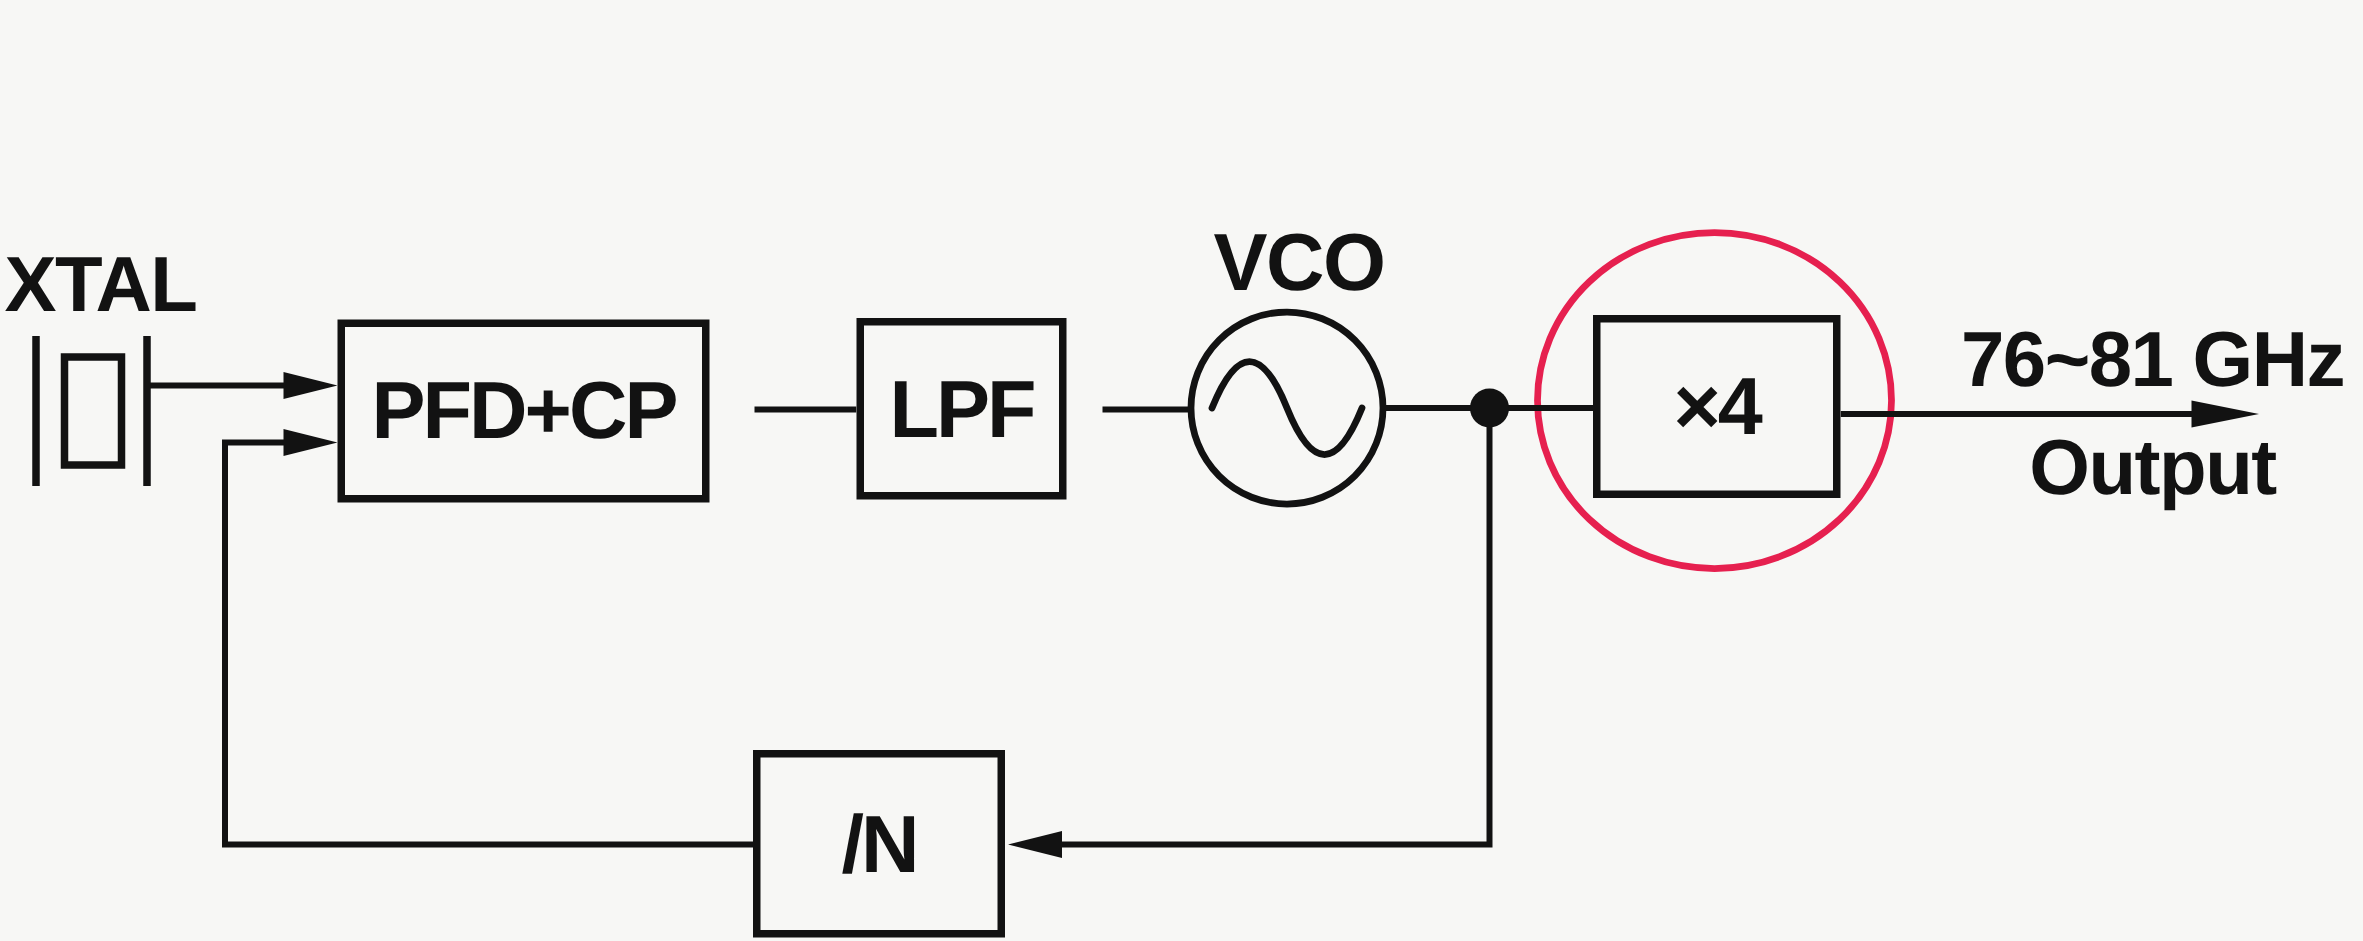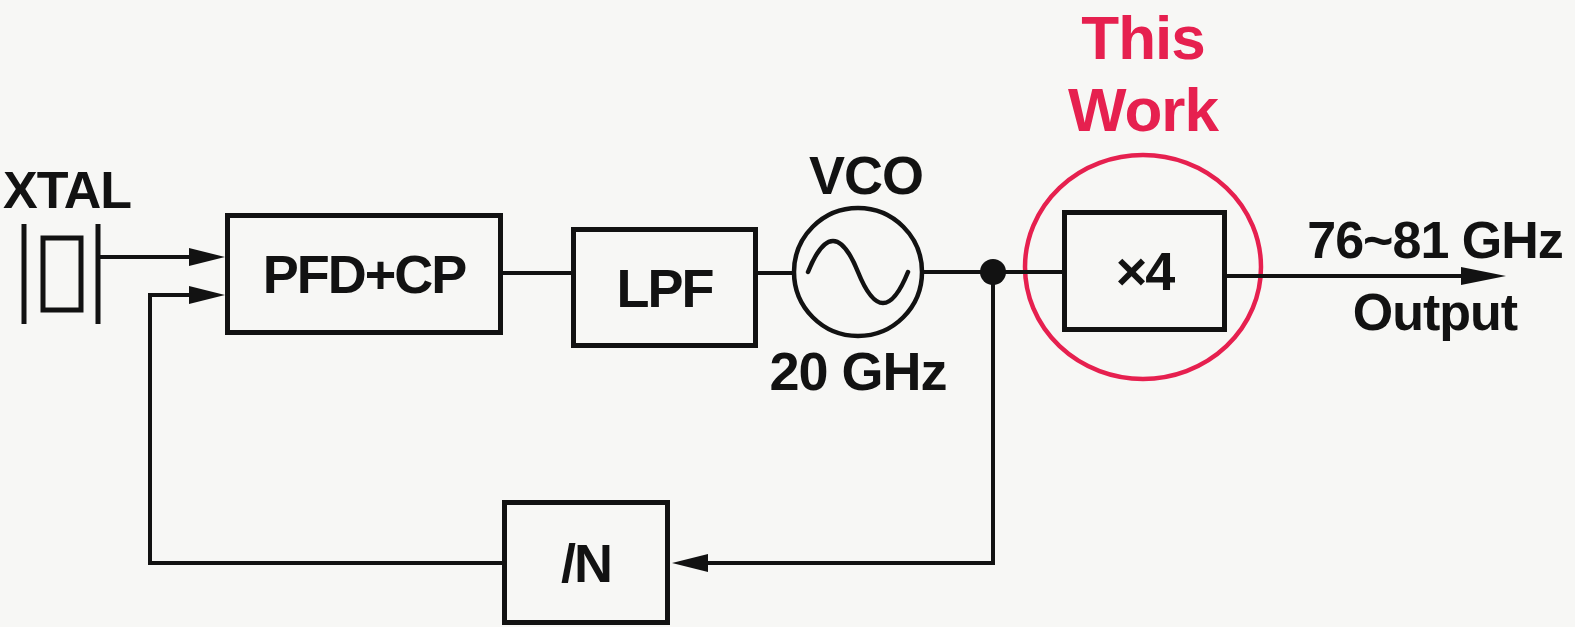--- a/index.html
+++ b/index.html
@@ -39,22 +39,22 @@
   .lbl-xtal{left:-4px;top:160px;width:142px;font-size:52px;}
   .lbl-vco{left:796px;top:144px;width:140px;font-size:54px;}
   .lbl-vco-freq{left:758px;top:340px;width:200px;font-size:54px;}
   .lbl-this-work{
     left:1023px;top:2px;width:240px;
     font-size:62px;line-height:72px;
     color:var(--accent);
   }
   .lbl-out-freq{left:1290px;top:210px;width:290px;font-size:52px;}
   .lbl-out{left:1290px;top:282px;width:290px;font-size:52px;}
-  .block-pfd{left:225px;top:213px;width:278px;height:122px;}
-  .block-lpf{left:571px;top:227px;width:187px;height:121px;}
+  .block-pfd{left:225px;top:213px;width:248px;height:122px;}
+  .block-lpf{left:571px;top:212px;width:140px;height:121px;}
   .block-x4{left:1062px;top:210px;width:165px;height:122px;}
   .block-divn{left:502px;top:500px;width:168px;height:125px;}
 </style>
 </head>
 <body>
 
 <div class="canvas">
 
   <svg class="layer" width="1575" height="627" viewBox="0 0 1575 627">
 
@@ -102,24 +102,19 @@
   </div>
 
   <div class="block block-divn">
     <span>/N</span>
   </div>
 
   <div class="lbl lbl-xtal">XTAL</div>
 
   <div class="lbl lbl-vco">VCO</div>
 
-  <div class="lbl lbl-vco-freq">20 GHz</div>
 
-  <div class="lbl lbl-this-work">
-    <div>This</div>
-    <div>Work</div>
-  </div>
 
   <div class="lbl lbl-out-freq">76~81 GHz</div>
 
   <div class="lbl lbl-out">Output</div>
 
 </div>
 
 </body></html>

